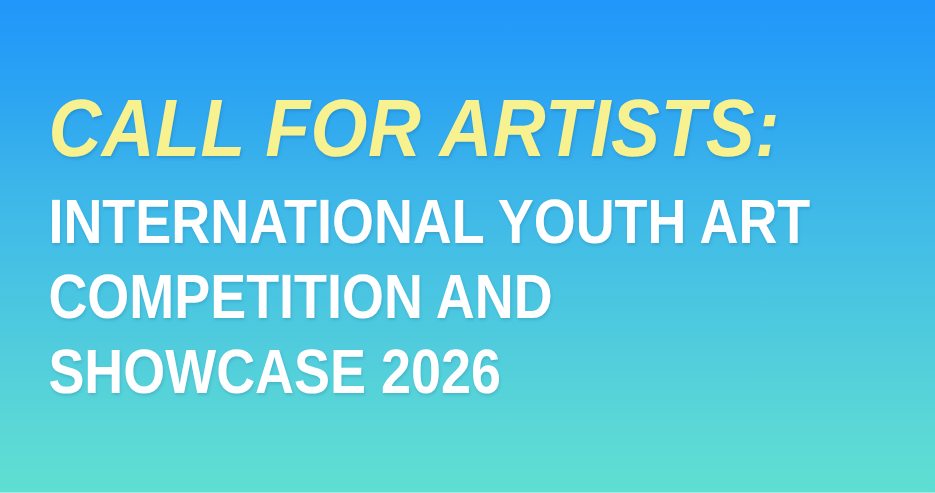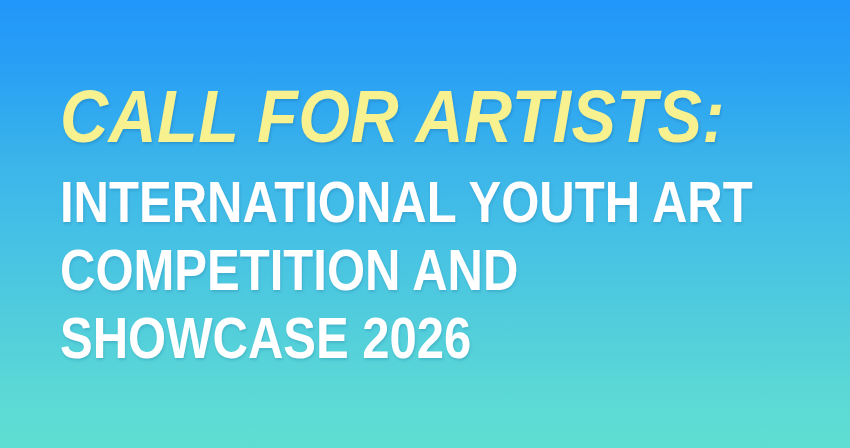--- a/index.html
+++ b/index.html
@@ -25,21 +25,21 @@
       #5ad7d6 86%,
       #5fdfd2 100%
     );
     font-family: "Liberation Sans", "DejaVu Sans", sans-serif;
     -webkit-font-smoothing: antialiased;
   }
 
   
   .text-block {
     position: absolute;
-    left: 60px;
+    left: 44px;
     top: 80px;
     width: 790px;
   }
 
   .headline-primary {
     display: block;
     font-family: "Liberation Sans", "DejaVu Sans", sans-serif;
     font-weight: bold;
     font-style: italic;
     font-size: 74px;

